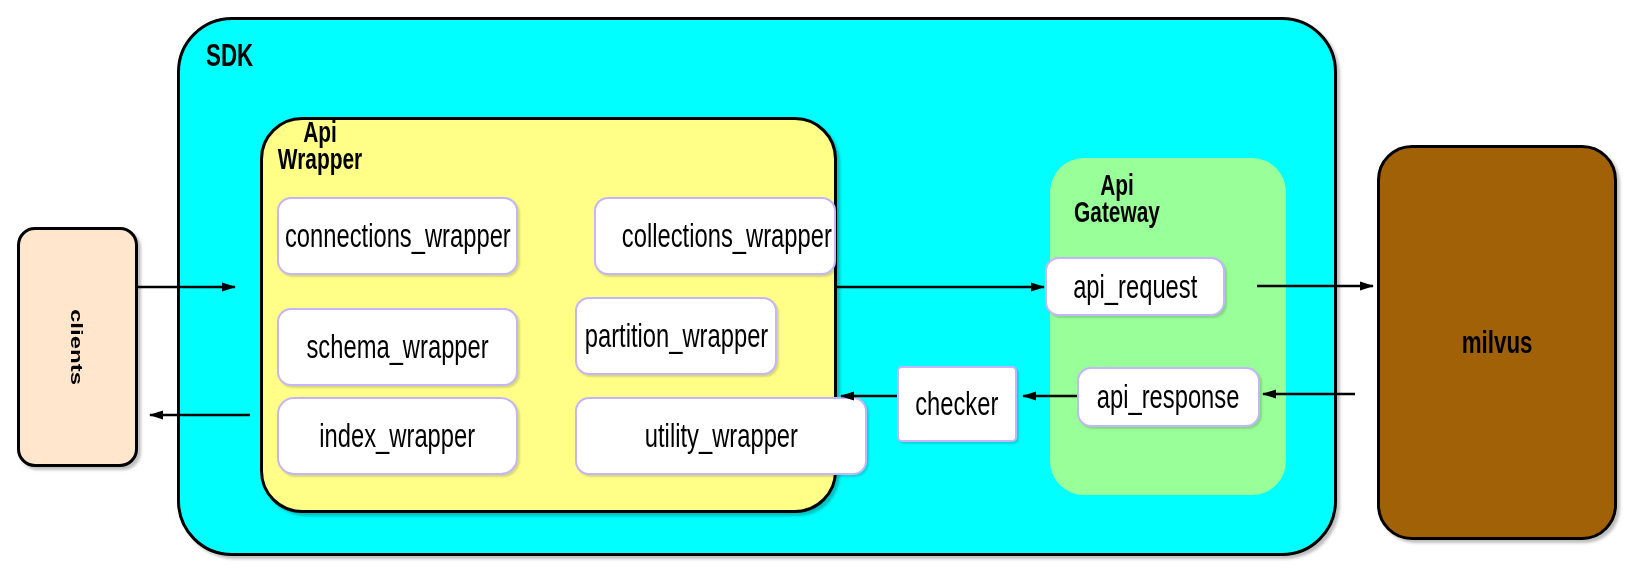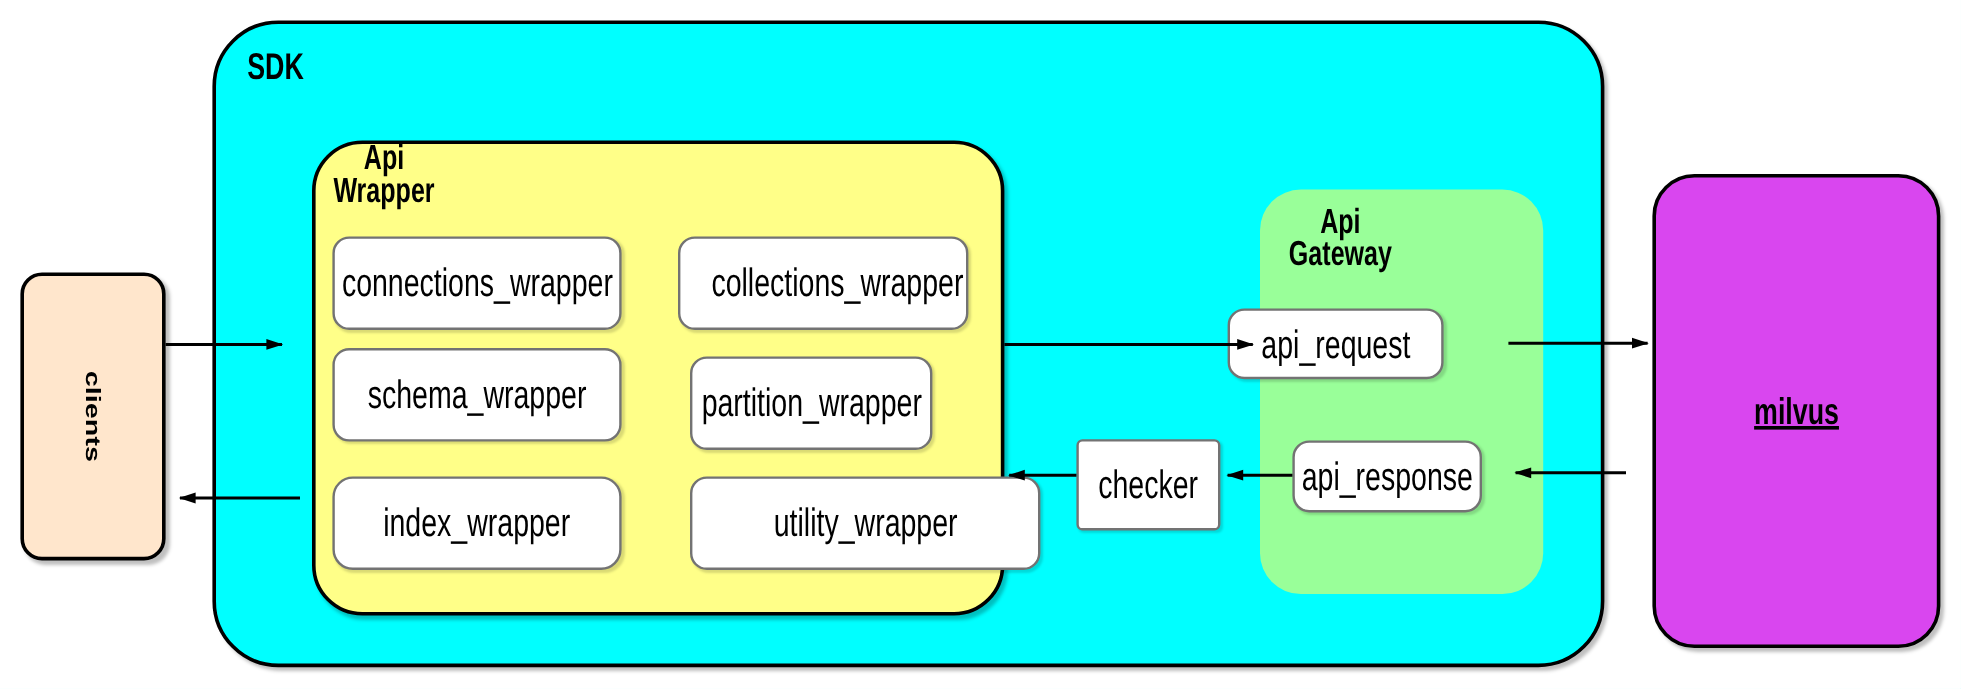--- a/index.html
+++ b/index.html
@@ -13,36 +13,36 @@
   .box{position:absolute;box-sizing:border-box;}
   .bordered{border:3px solid #000;box-shadow:3px 3px 3px rgba(0,0,0,0.25);}
 
   
   #clients-box{left:17px;top:227px;width:121px;height:240px;background:#FFE6CC;border-radius:18px;
     display:flex;align-items:center;justify-content:center;}
   #sdk-box{left:177px;top:17px;width:1160px;height:539px;background:#00FFFF;border-radius:55px;}
   #api-wrapper-box{left:260px;top:117px;width:577px;height:396px;background:#FFFF88;border-radius:42px;}
   #api-gateway-box{left:1050px;top:158px;width:236px;height:337px;background:#99FF99;border-radius:34px;
     border:none;box-shadow:none;}
-  #milvus-box{left:1377px;top:145px;width:240px;height:395px;background:#d946ef;border-radius:35px;
-    display:flex;align-items:center;justify-content:center;text-decoration:underline;}
+  #milvus-box{left:1377px;top:145px;width:240px;height:395px;background:#a16207;border-radius:35px;
+    display:flex;align-items:center;justify-content:center;}
 
   
-  .node{background:#FFFFFF;border:2px solid #737373;border-radius:14px;
+  .node{background:#FFFFFF;border:2px solid #c4b5fd;border-radius:14px;
     display:flex;align-items:center;justify-content:center;
     box-shadow:2px 2px 2px rgba(0,0,0,0.15);}
   #node-connections{left:277px;top:197px;width:241px;height:78px;}
-  #node-collections{left:565px;top:197px;width:242px;height:78px;padding-left:24px;}
-  #node-schema{left:277px;top:290px;width:241px;height:78px;}
+  #node-collections{left:594px;top:197px;width:242px;height:78px;padding-left:24px;}
+  #node-schema{left:277px;top:308px;width:241px;height:78px;}
   #node-partition{left:575px;top:297px;width:202px;height:78px;}
   #node-index{left:277px;top:397px;width:241px;height:78px;border-radius:17px;}
   #node-utility{left:575px;top:397px;width:292px;height:78px;}
   #node-checker{left:897px;top:366px;width:120px;height:76px;border-radius:5px;}
-  #node-api-request{left:1023px;top:257px;width:180px;height:59px;}
-  #node-api-response{left:1077px;top:367px;width:158px;height:60px;}
+  #node-api-request{left:1045px;top:257px;width:180px;height:59px;}
+  #node-api-response{left:1077px;top:367px;width:183px;height:60px;}
 
   
   .node-text{
     font-size:33px;color:#000;white-space:nowrap;
     transform:scaleX(0.72);transform-origin:center center;display:inline-block;
   }
   .container-label{
     position:absolute;font-weight:bold;color:#000;white-space:pre-line;text-align:center;
     transform:scaleX(0.72);transform-origin:center top;
   }

